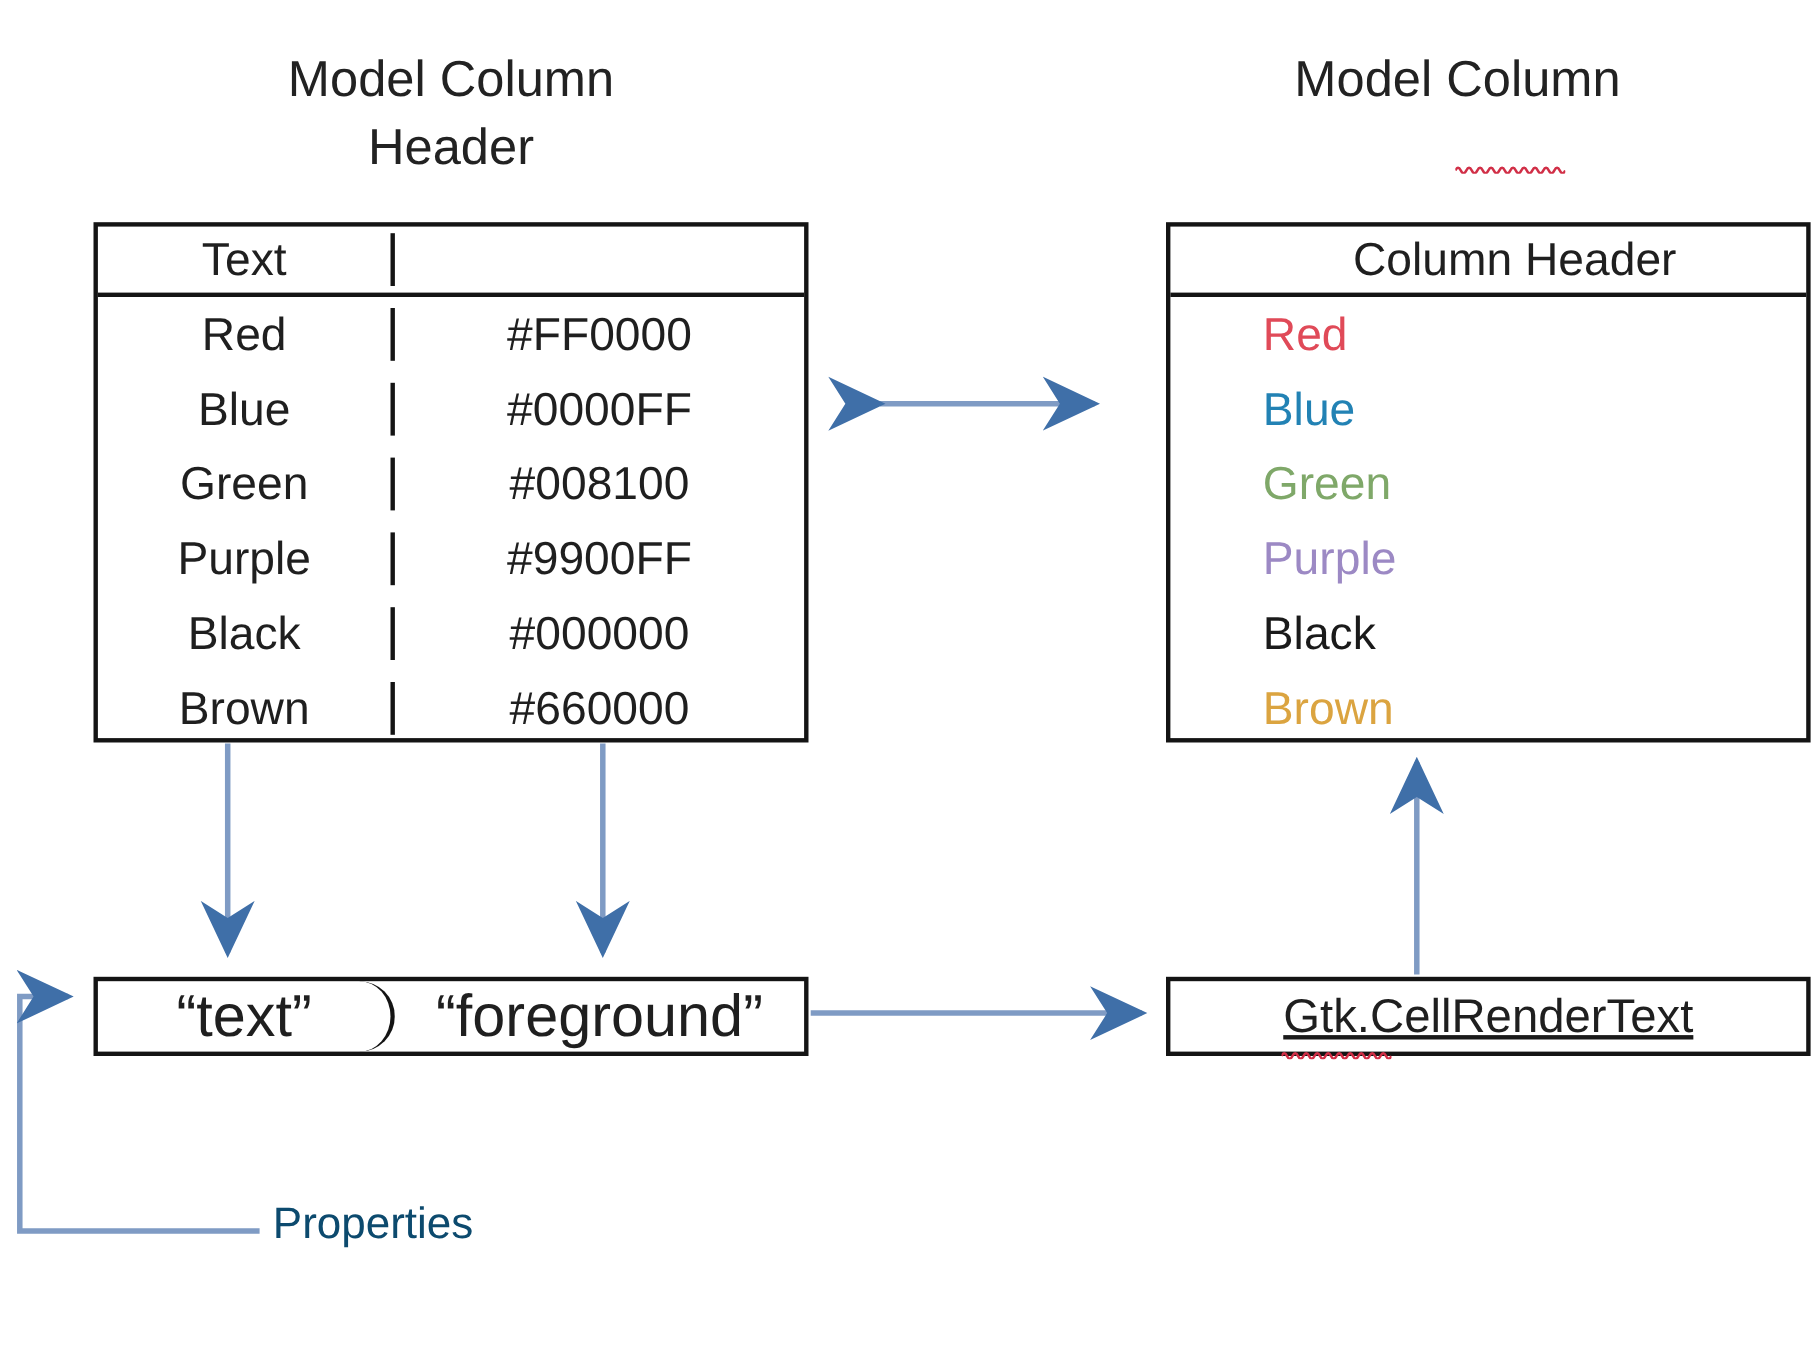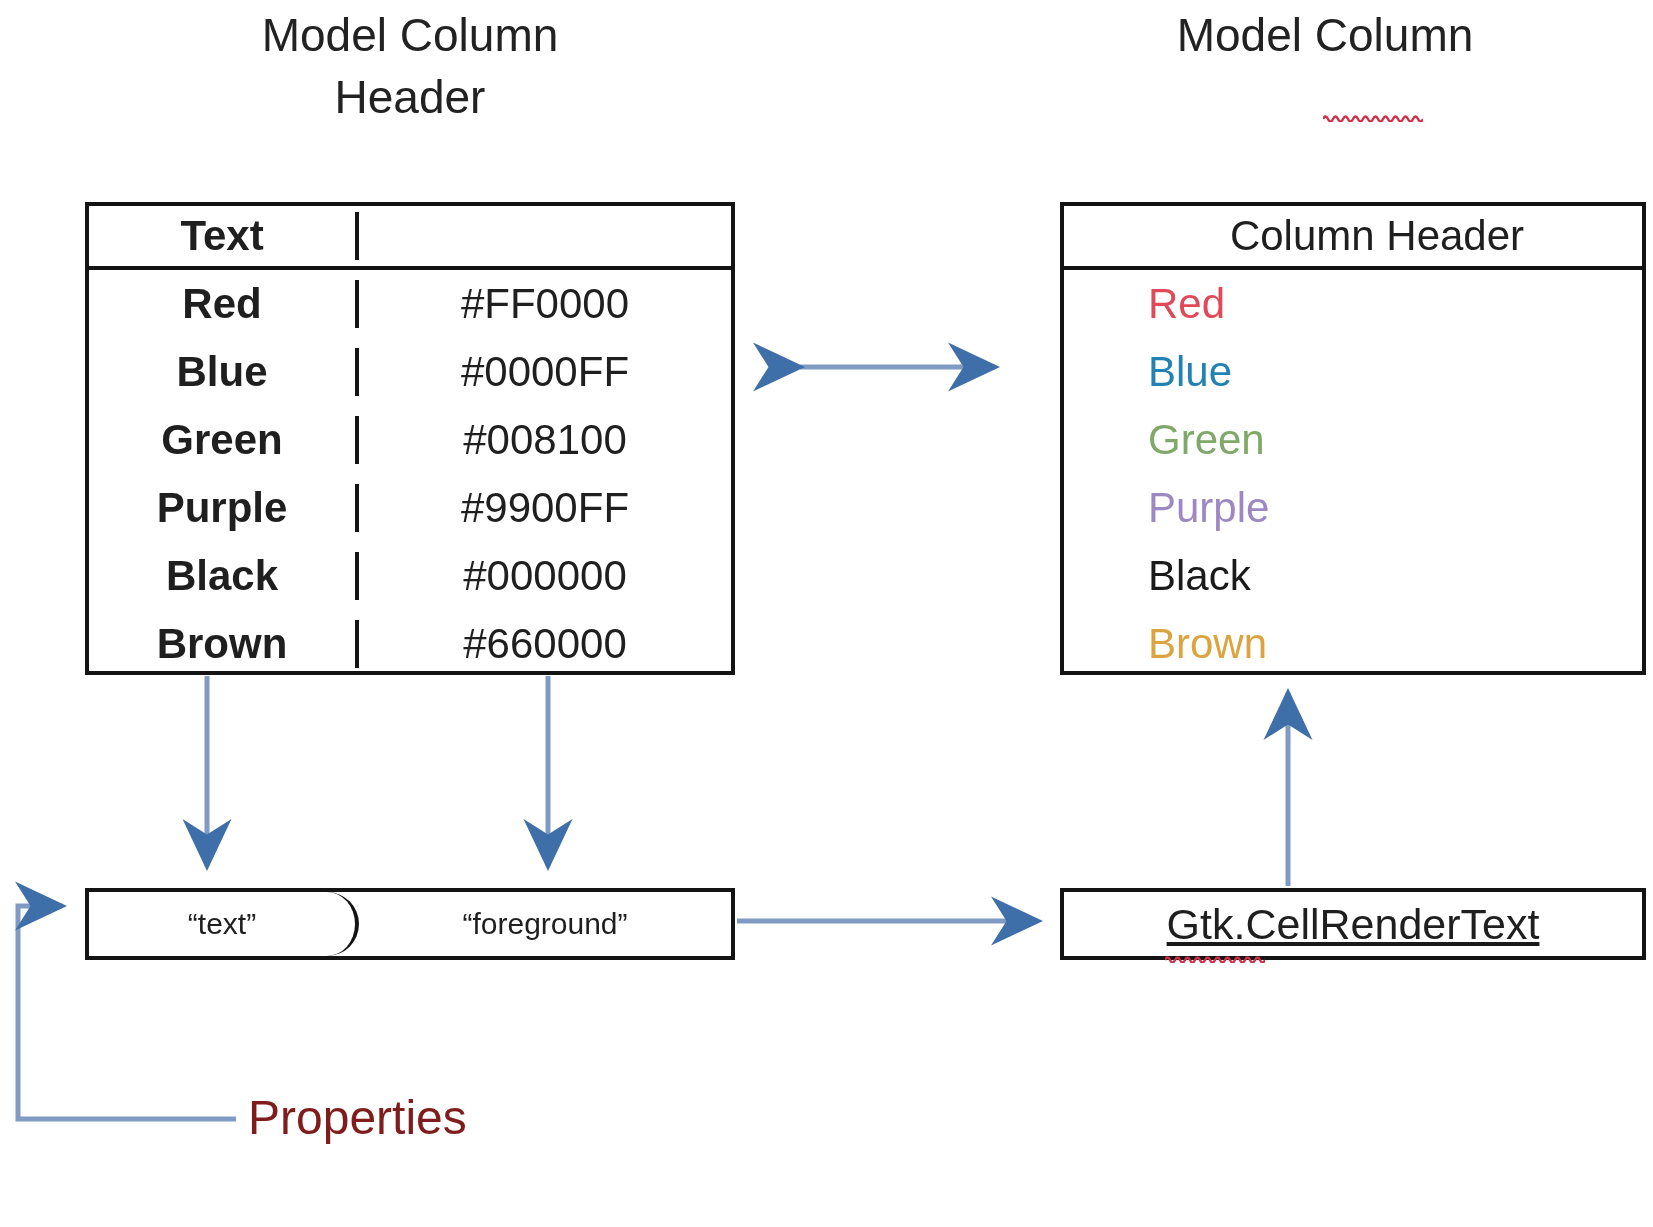--- a/index.html
+++ b/index.html
@@ -10,21 +10,21 @@
     -webkit-font-smoothing:antialiased;
   }
   #canvas{position:absolute;inset:0;}
 
   
   #wires{position:absolute;left:0;top:0;width:1653px;height:1227px;pointer-events:none;}
 
   
   .title{
     position:absolute;text-align:center;font-size:46px;line-height:62px;
-    color:#222;white-space:nowrap;
+    color:#222;white-space:nowrap;margin-top:36px;
   }
   .title .l2{position:relative;display:inline-block;}
   .squiggle{
     position:absolute;left:-2px;right:-2px;bottom:-9px;height:9px;
   }
 
   
   .box{
     position:absolute;box-sizing:border-box;background:#fff;
     border:4px solid #141414;
@@ -36,44 +36,44 @@
   .cell{
     box-sizing:border-box;display:flex;align-items:center;justify-content:center;
     font-size:42px;color:#1f1f1f;white-space:nowrap;
   }
   .vsep{border-right:4px solid #141414;}
 
   
   #left-table{left:85px;top:202px;width:650px;height:473px;}
   #left-table .hdrrow{height:64px;}
   #left-table .datarow{height:68px;}
-  #left-table .c1{width:270px;font-weight:bold;}
+  #left-table .c1{width:270px;}
   #left-table .c2{flex:1;}
 
   
   #right-table{left:1060px;top:202px;width:586px;height:473px;}
   #right-table .hdrrow{height:64px;padding-left:48px;}
   #right-table .datarow{height:68px;justify-content:flex-start;padding-left:84px;}
 
   
   #props-box{left:85px;top:888px;width:650px;height:72px;border-width:4px;}
   #props-box .inner{display:flex;height:100%;}
   #props-box .c1{width:270px;}
   #props-box .c2{flex:1;}
-  #props-box .cell{font-size:30px;border-radius:32px;}
+  #props-box .cell{font-size:54px;border-radius:32px;}
 
   
   #renderer-box{left:1060px;top:888px;width:586px;height:72px;text-decoration:underline;}
   #renderer-box .cell{width:100%;height:100%;font-size:43px;}
   #renderer-box .underline-wrap{position:relative;display:inline-block;}
   #renderer-box .squiggle{bottom:-14px;}
 
   
   #props-caption{
-    position:absolute;left:248px;top:1090px;font-size:48px;color:#7f1d1d;white-space:nowrap;
+    position:absolute;left:248px;top:1090px;font-size:40px;color:#0c4a6e;white-space:nowrap;
   }
 </style>
 </head>
 <body>
 
 <div id="canvas">
 
   <svg id="wires" viewBox="0 0 1653 1227" xmlns="http://www.w3.org/2000/svg">
     <defs>
       <marker id="ah-r" markerWidth="11" markerHeight="11" refX="9.4" refY="5.5" orient="auto" markerUnits="strokeWidth">

